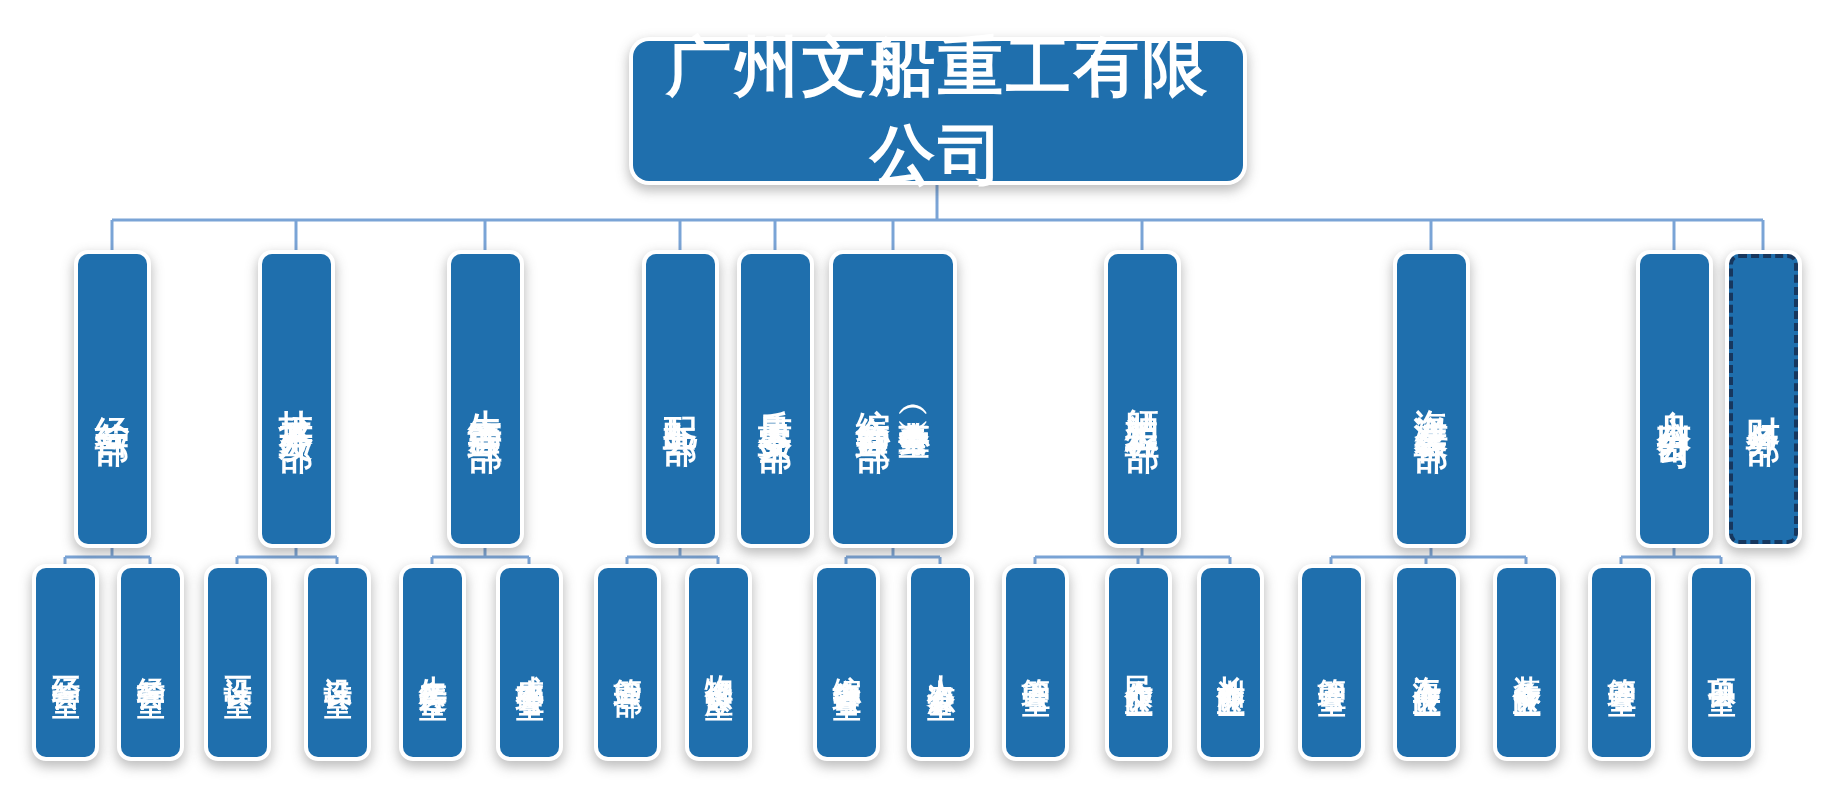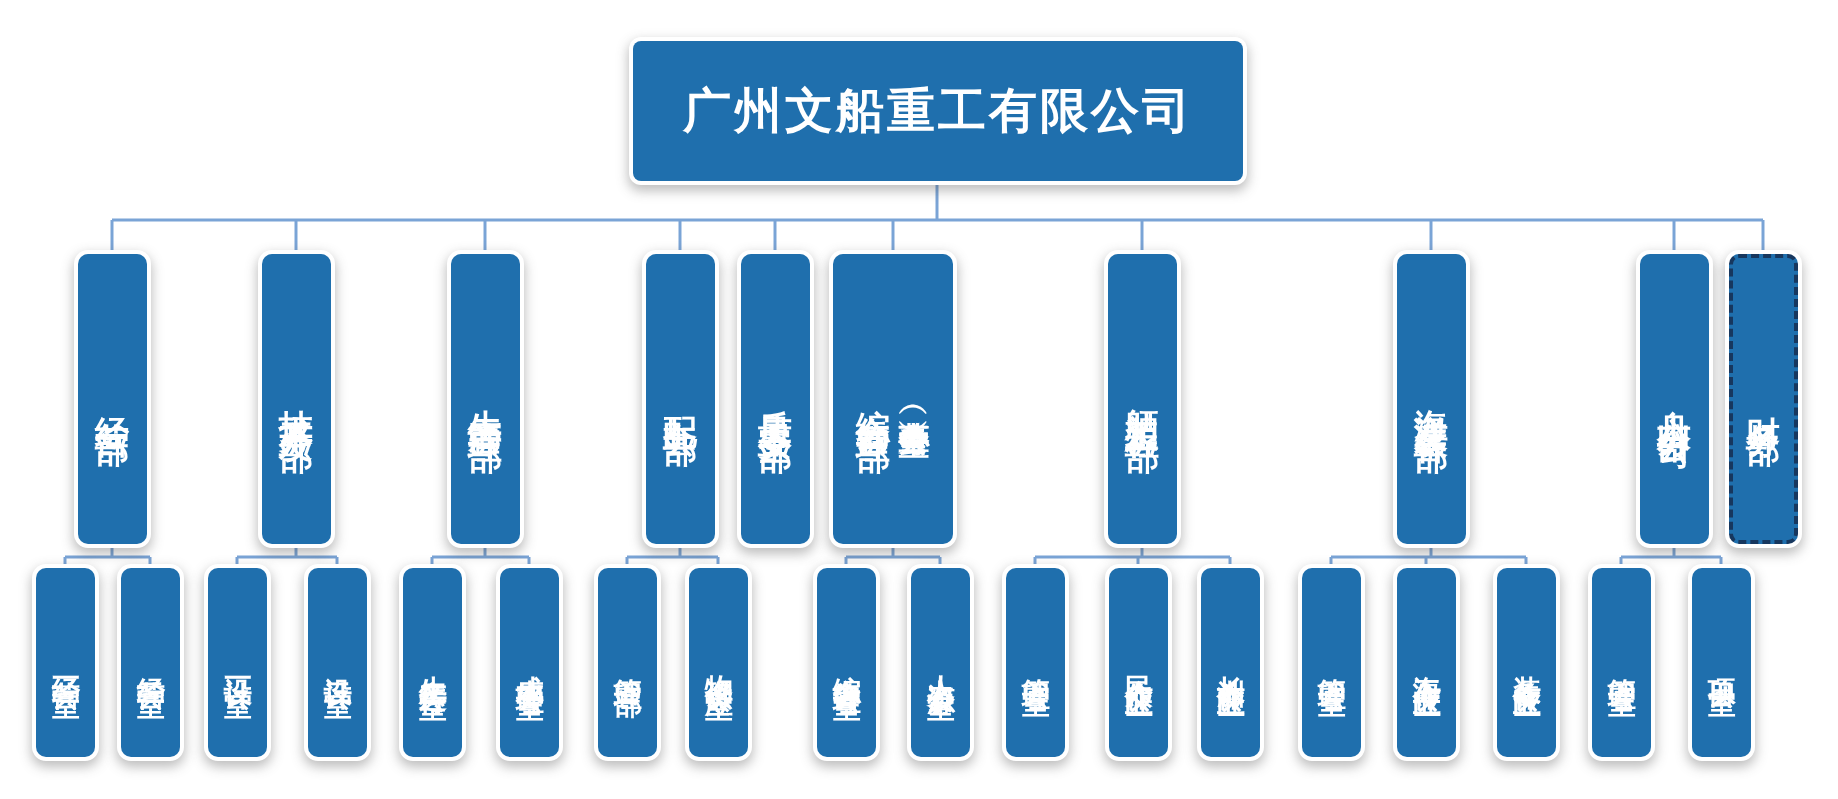--- a/index.html
+++ b/index.html
@@ -29,23 +29,23 @@
     align-items: center;
     justify-content: center;
     background: var(--node-fill, #1f6fad);
     color: var(--node-text, #ffffff);
     font-weight: bold;
     border-radius: 10px;
     box-shadow: 0 0 0 4px #ffffff, 0 5px 12px 5px rgba(70,70,70,0.35);
     text-align: center;
   }
   .root-node {
-    font-size: 48px;
+    font-size: 65px;
     letter-spacing: 3px;
-    border-radius: 8px;
+    border-radius: 16px;
   }
   .vtext {
     writing-mode: vertical-rl;
     text-orientation: mixed;
     line-height: 1;
     display: inline-block;
   }
   .dept .vtext {
     font-size: 34px;
     letter-spacing: 7px;

